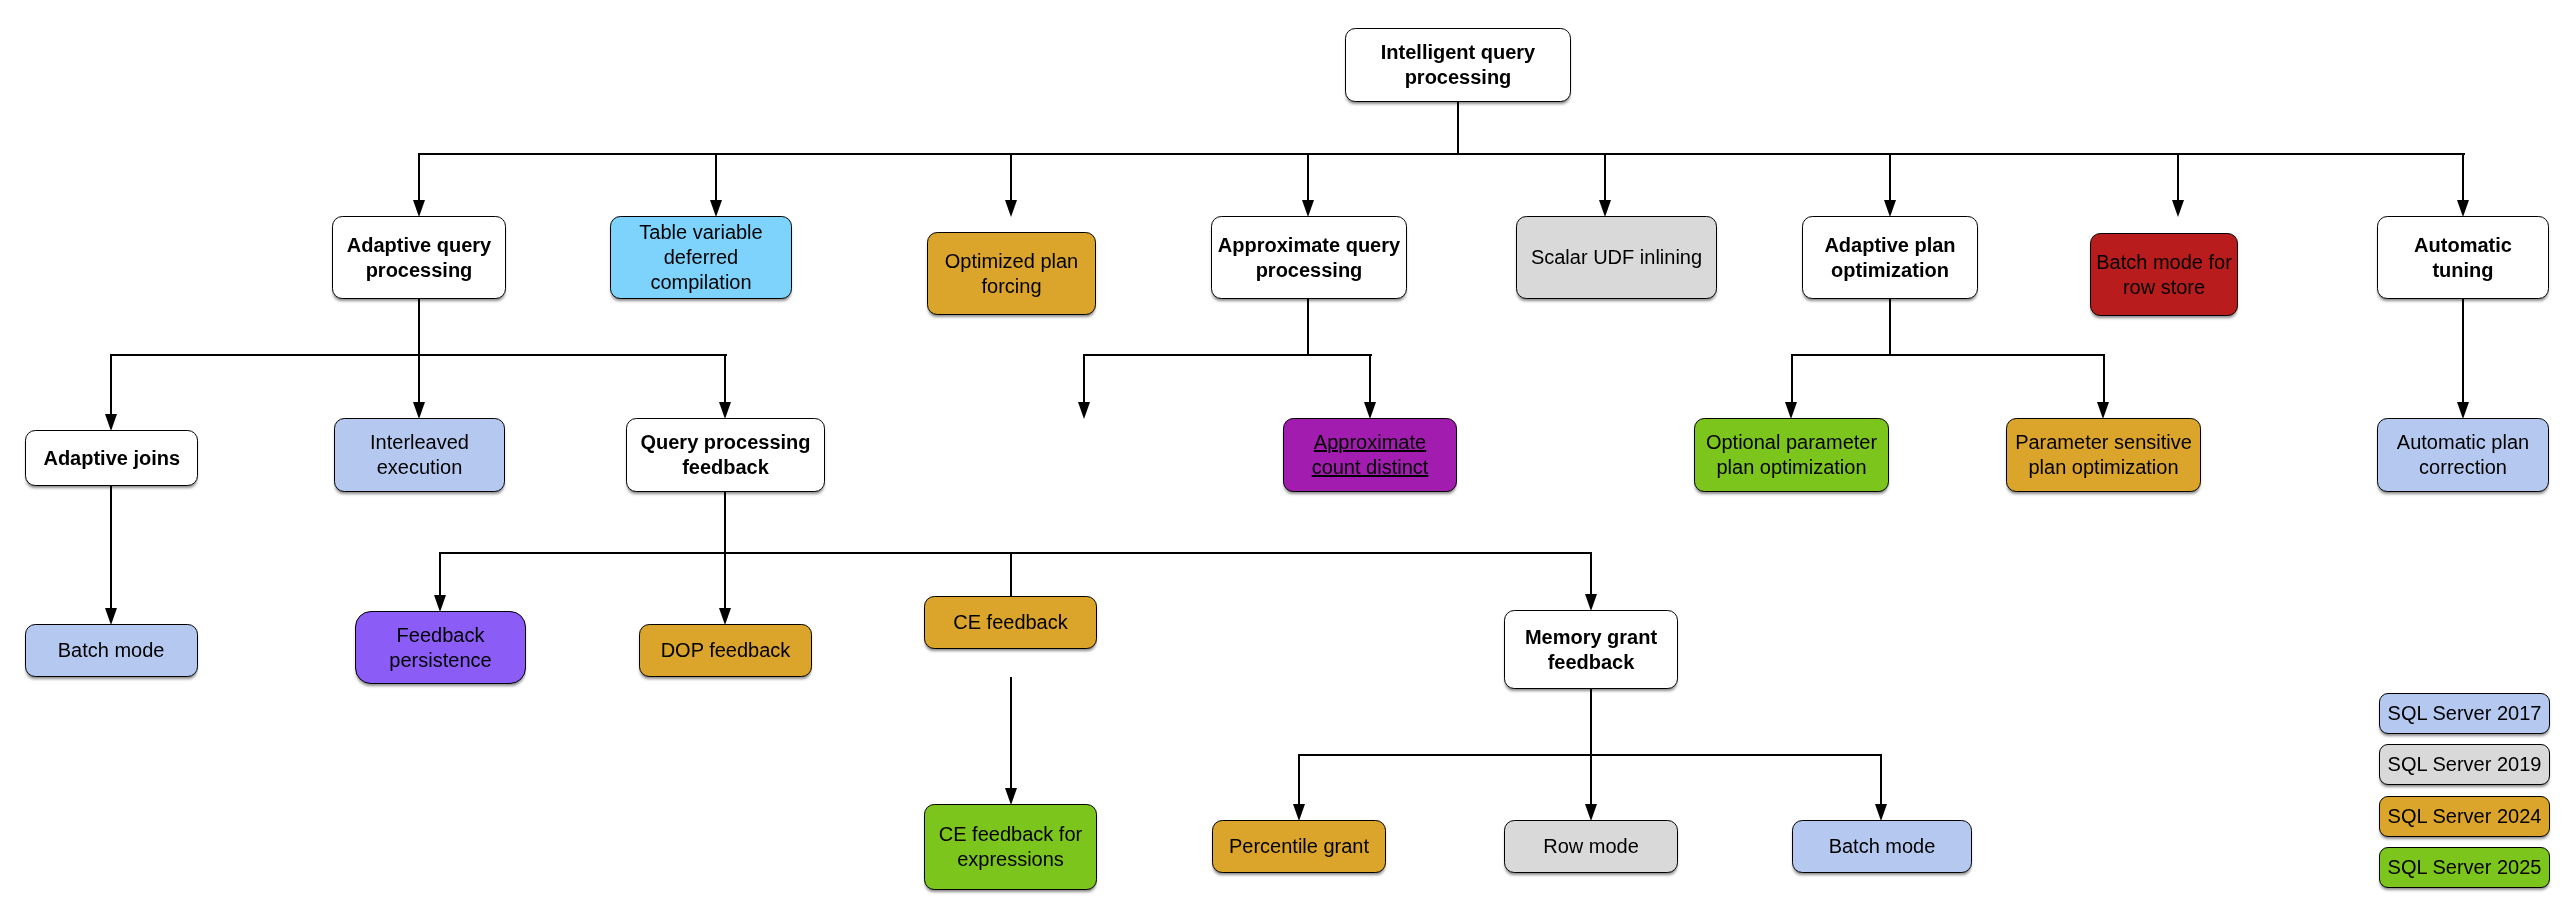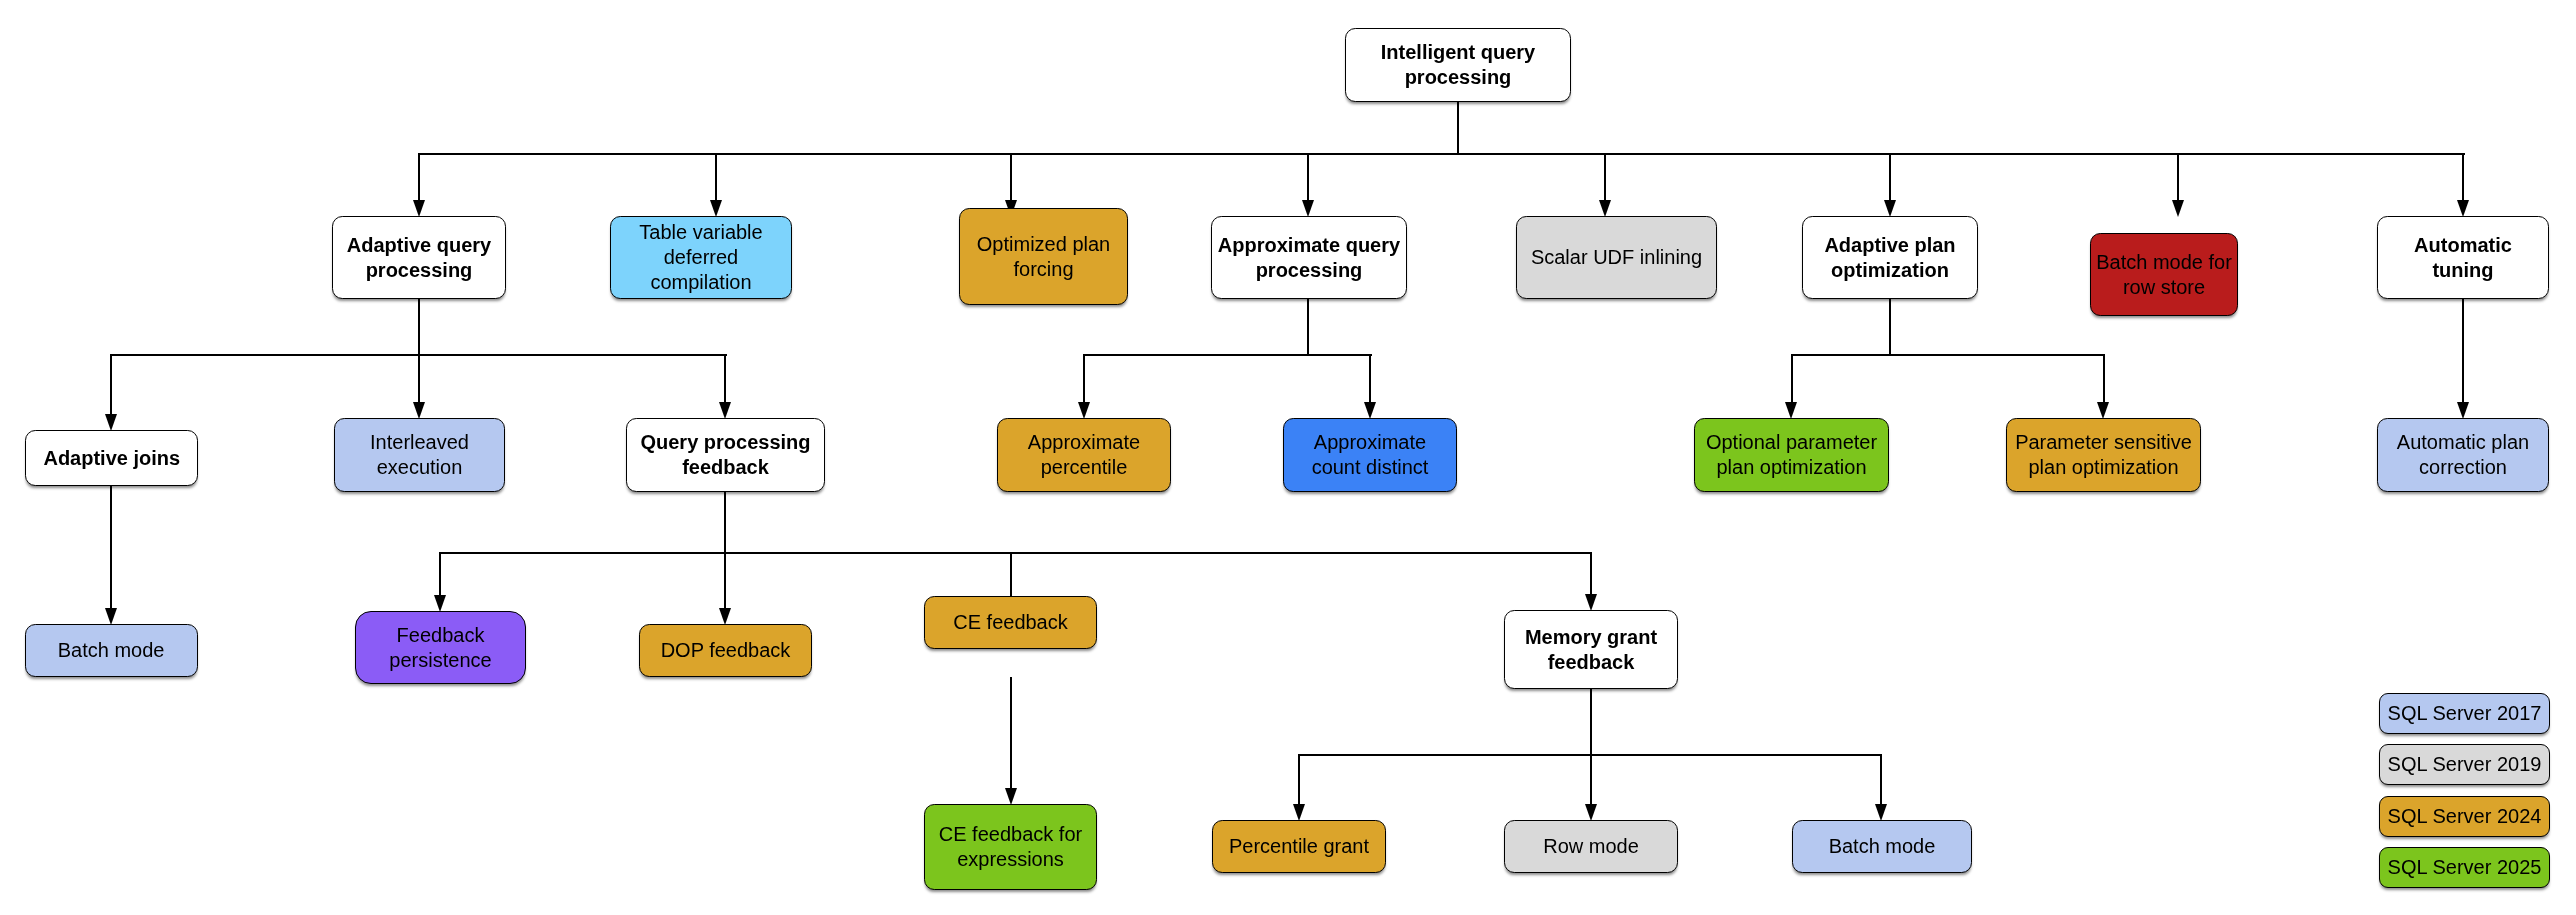--- a/index.html
+++ b/index.html
@@ -111,31 +111,30 @@
     <div class="line" style="left: 1298px; top: 754px; width: 584px; height: 2.3px; background: rgb(0, 0, 0);"></div>
     <div class="line" style="left: 1298px; top: 756px; width: 2.3px; height: 51px; background: rgb(0, 0, 0);"></div>
     <div class="arrow" style="left: 1293px; top: 804px; border-top-color: rgb(0, 0, 0);"></div>
     <div class="line" style="left: 1590px; top: 756px; width: 2.3px; height: 51px; background: rgb(0, 0, 0);"></div>
     <div class="arrow" style="left: 1585px; top: 804px; border-top-color: rgb(0, 0, 0);"></div>
     <div class="line" style="left: 1880px; top: 756px; width: 2.3px; height: 51px; background: rgb(0, 0, 0);"></div>
     <div class="arrow" style="left: 1875px; top: 804px; border-top-color: rgb(0, 0, 0);"></div>
     <div class="node bold" style="left: 1345px; top: 27.5px; width: 226px; height: 74px; background: rgb(255, 255, 255);">Intelligent query processing</div>
     <div class="node bold" style="left: 332px; top: 216px; width: 174px; height: 83px; background: rgb(255, 255, 255);">Adaptive query processing</div>
     <div class="node" style="left: 610px; top: 216px; width: 182px; height: 83px; background: #7dd3fc;">Table variable deferred compilation</div>
-    <div class="node" style="left: 927px; top: 208px; width: 169px; height: 97px; background: rgb(219, 164, 43); margin-left: 32px;">Optimized plan forcing</div>
+    <div class="node" style="left: 927px; top: 232px; width: 169px; height: 83px; background: rgb(219, 164, 43);">Optimized plan forcing</div>
     <div class="node bold" style="left: 1211px; top: 216px; width: 196px; height: 83px; background: rgb(255, 255, 255);">Approximate query processing</div>
     <div class="node" style="left: 1516px; top: 216px; width: 201px; height: 83px; background: rgb(217, 217, 217);">Scalar UDF inlining</div>
     <div class="node bold" style="left: 1802px; top: 216px; width: 176px; height: 83px; background: rgb(255, 255, 255);">Adaptive plan optimization</div>
     <div class="node" style="left: 2090px; top: 233px; width: 148px; height: 83px; background: #b91c1c;">Batch mode for row store</div>
     <div class="node bold" style="left: 2377px; top: 216px; width: 172px; height: 83px; background: rgb(255, 255, 255);">Automatic tuning</div>
     <div class="node bold" style="left: 24.6px; top: 430px; width: 173px; height: 56px; background: rgb(255, 255, 255); padding-left: 6px;">Adaptive joins</div>
     <div class="node" style="left: 334px; top: 418px; width: 171px; height: 74px; background: rgb(181, 200, 240);">Interleaved execution</div>
     <div class="node bold" style="left: 626px; top: 418px; width: 199px; height: 74px; background: rgb(255, 255, 255);">Query processing feedback</div>
-    <div class="node" style="left: 997px; top: 418px; width: 174px; height: 74px; background: rgb(219, 164, 43);">Approximate percentile</div>
-    <div class="node" style="left: 1283px; top: 418px; width: 174px; height: 74px; background: #3b82f6;">Approximate count distinct</div>
+    <div class="node" style="left: 1283px; top: 418px; width: 174px; height: 74px; background: #a21caf; text-decoration: underline;">Approximate count distinct</div>
     <div class="node" style="left: 1694px; top: 418px; width: 195px; height: 74px; background: rgb(124, 197, 29);">Optional parameter plan optimization</div>
     <div class="node" style="left: 2006px; top: 418px; width: 195px; height: 74px; background: rgb(219, 164, 43);">Parameter sensitive plan optimization</div>
     <div class="node" style="left: 2377px; top: 418px; width: 172px; height: 74px; background: rgb(181, 200, 240);">Automatic plan correction</div>
     <div class="node" style="left: 24.6px; top: 624px; width: 173px; height: 53px; background: rgb(181, 200, 240);">Batch mode</div>
     <div class="node" style="left: 355px; top: 611px; width: 171px; height: 73px; background: #8b5cf6; border-radius: 16px;">Feedback persistence</div>
     <div class="node" style="left: 639px; top: 624px; width: 173px; height: 53px; background: rgb(219, 164, 43);">DOP feedback</div>
     <div class="node" style="left: 924px; top: 596px; width: 173px; height: 53px; background: rgb(219, 164, 43);">CE feedback</div>
     <div class="node bold" style="left: 1504px; top: 610px; width: 174px; height: 79px; background: rgb(255, 255, 255);">Memory grant feedback</div>
     <div class="node" style="left: 924px; top: 804px; width: 173px; height: 86px; background: rgb(124, 197, 29);">CE feedback for expressions</div>
     <div class="node" style="left: 1212px; top: 820px; width: 174px; height: 53px; background: rgb(219, 164, 43);">Percentile grant</div>

